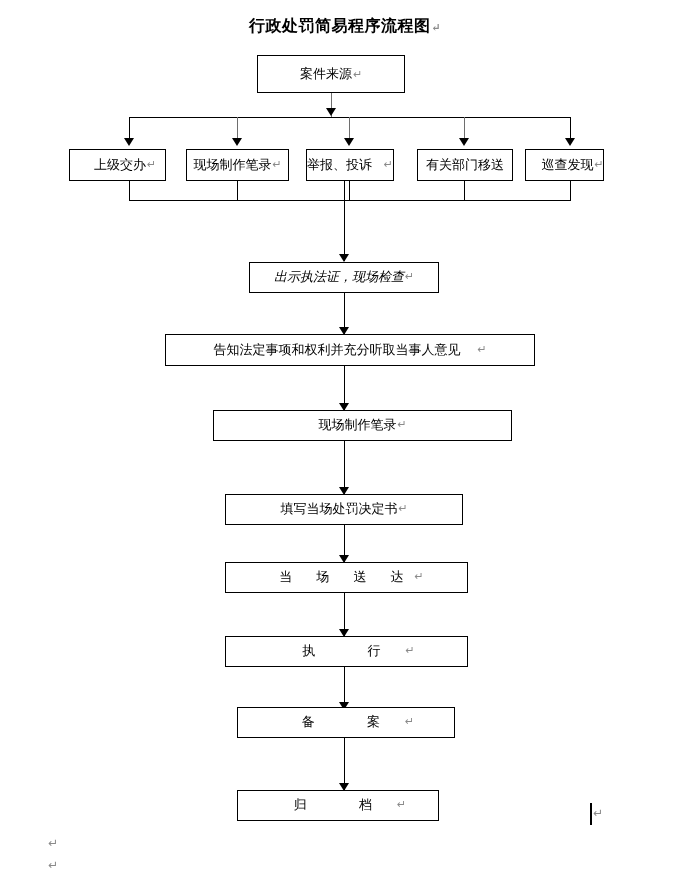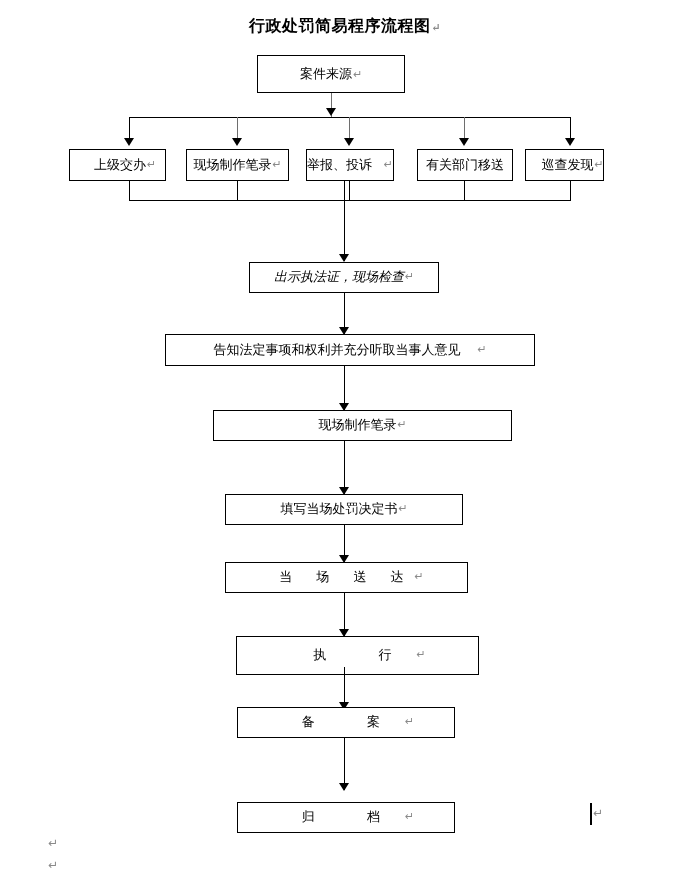--- a/index.html
+++ b/index.html
@@ -190,37 +190,37 @@
   <div class="arrowhead" style="left:339px; top:555px;"></div>
 
   <div class="node spaced" style="left:225px; top:562px; width:243px; height:31px;">
     <span class="lbl">当 场 送 达</span>
       <span class="pilcrow">↵</span>
   </div>
 
   <div class="vline dark" style="left:344px; top:593px; height:43px;"></div>
   <div class="arrowhead" style="left:339px; top:629px;"></div>
 
-  <div class="node spaced2" style="left:236px; top:636px; width:243px; height:39px;">
+  <div class="node spaced2" style="left:225px; top:636px; width:243px; height:31px;">
     <span class="lbl">执 行</span>
       <span class="pilcrow">↵</span>
   </div>
 
   <div class="vline dark" style="left:344px; top:667px; height:42px;"></div>
   <div class="arrowhead" style="left:339px; top:702px;"></div>
 
   <div class="node spaced2" style="left:237px; top:707px; width:218px; height:31px;">
     <span class="lbl">备 案</span>
       <span class="pilcrow">↵</span>
   </div>
 
   <div class="vline dark" style="left:344px; top:738px; height:52px;"></div>
   <div class="arrowhead" style="left:339px; top:783px;"></div>
 
-  <div class="node spaced2" style="left:237px; top:790px; width:218px; height:31px;margin-top:12px;">
+  <div class="node spaced2" style="left:237px; top:790px; width:202px; height:31px;">
     <span class="lbl">归 档</span>
       <span class="pilcrow">↵</span>
   </div>
 
   <div class="caret" style="left:590px; top:803px;"></div>
   <div class="mark" style="left:593px; top:806px;">↵</div>
 
   <div class="mark" style="left:48px; top:836px;">↵</div>
   <div class="mark" style="left:48px; top:858px;">↵</div>
 

